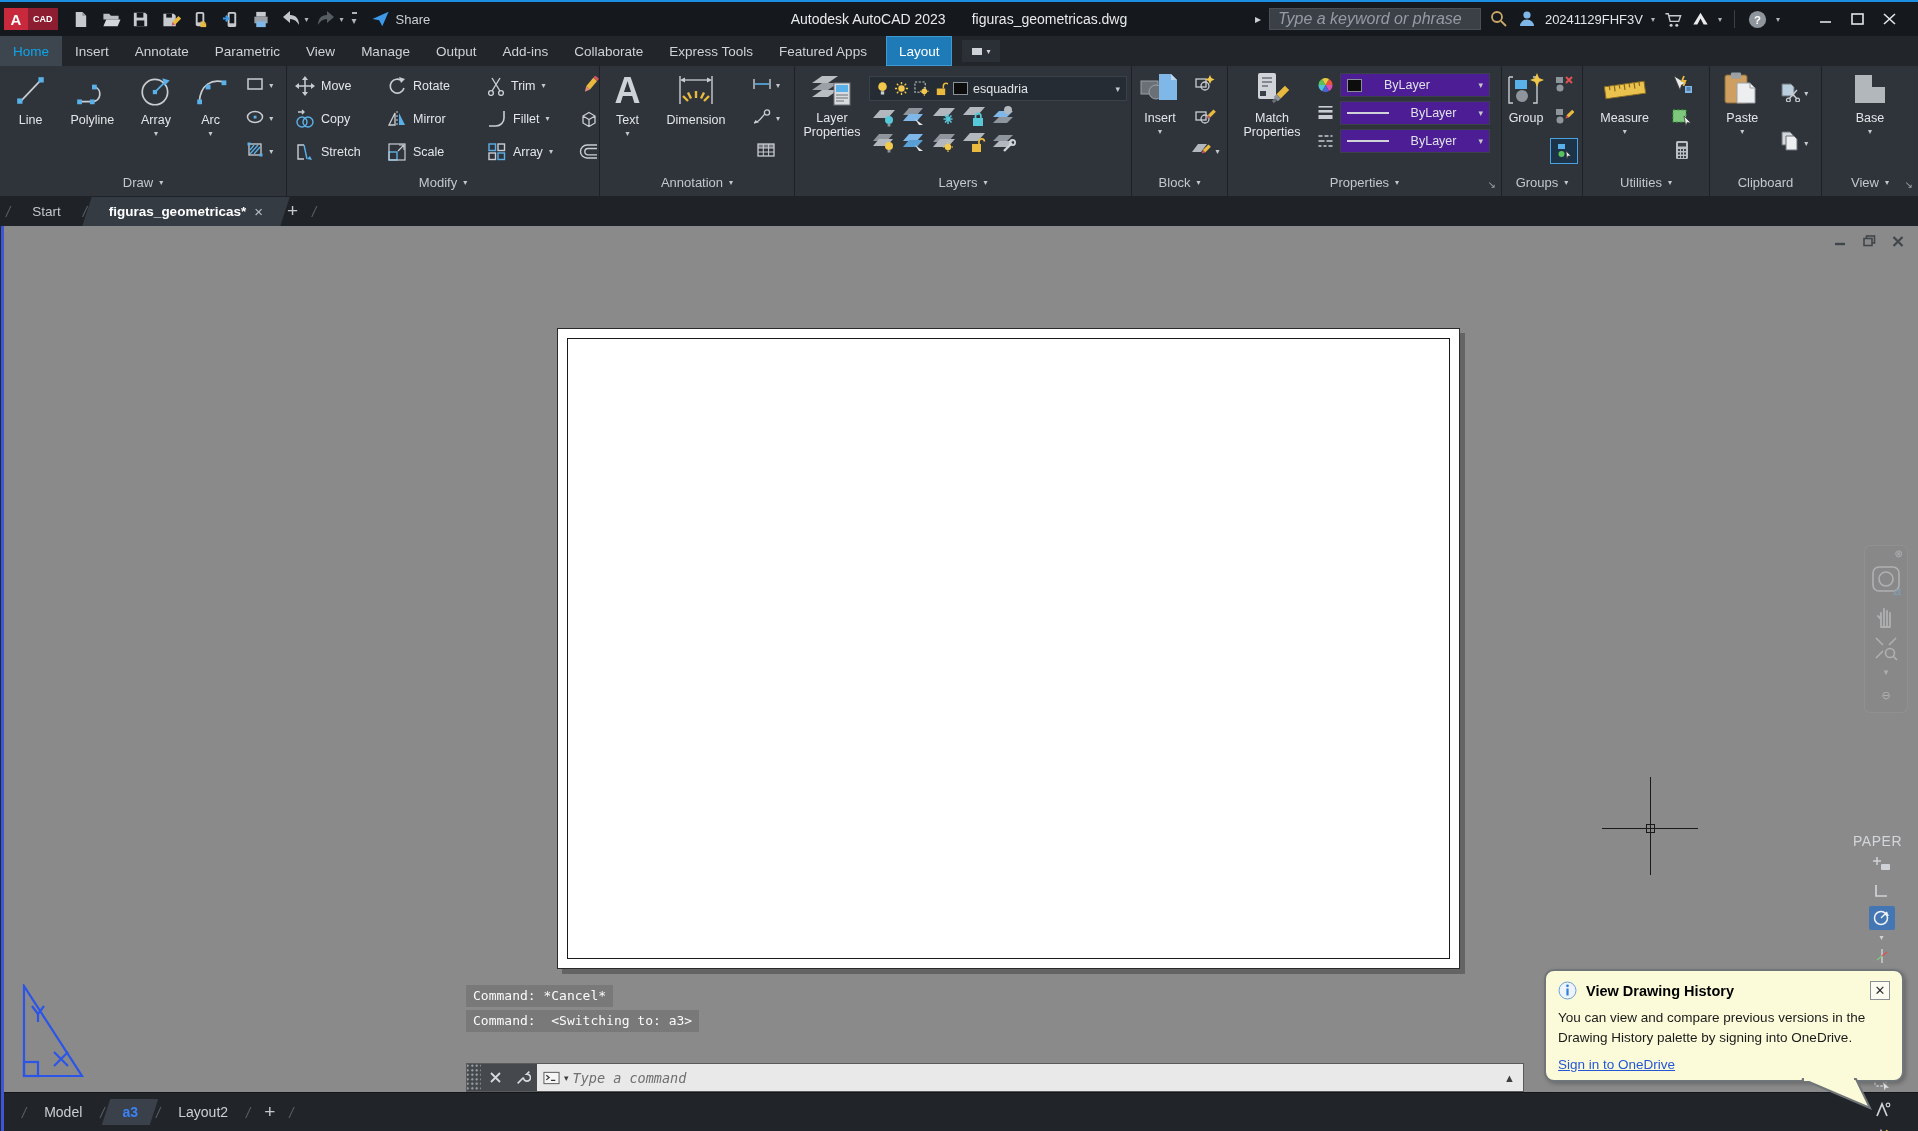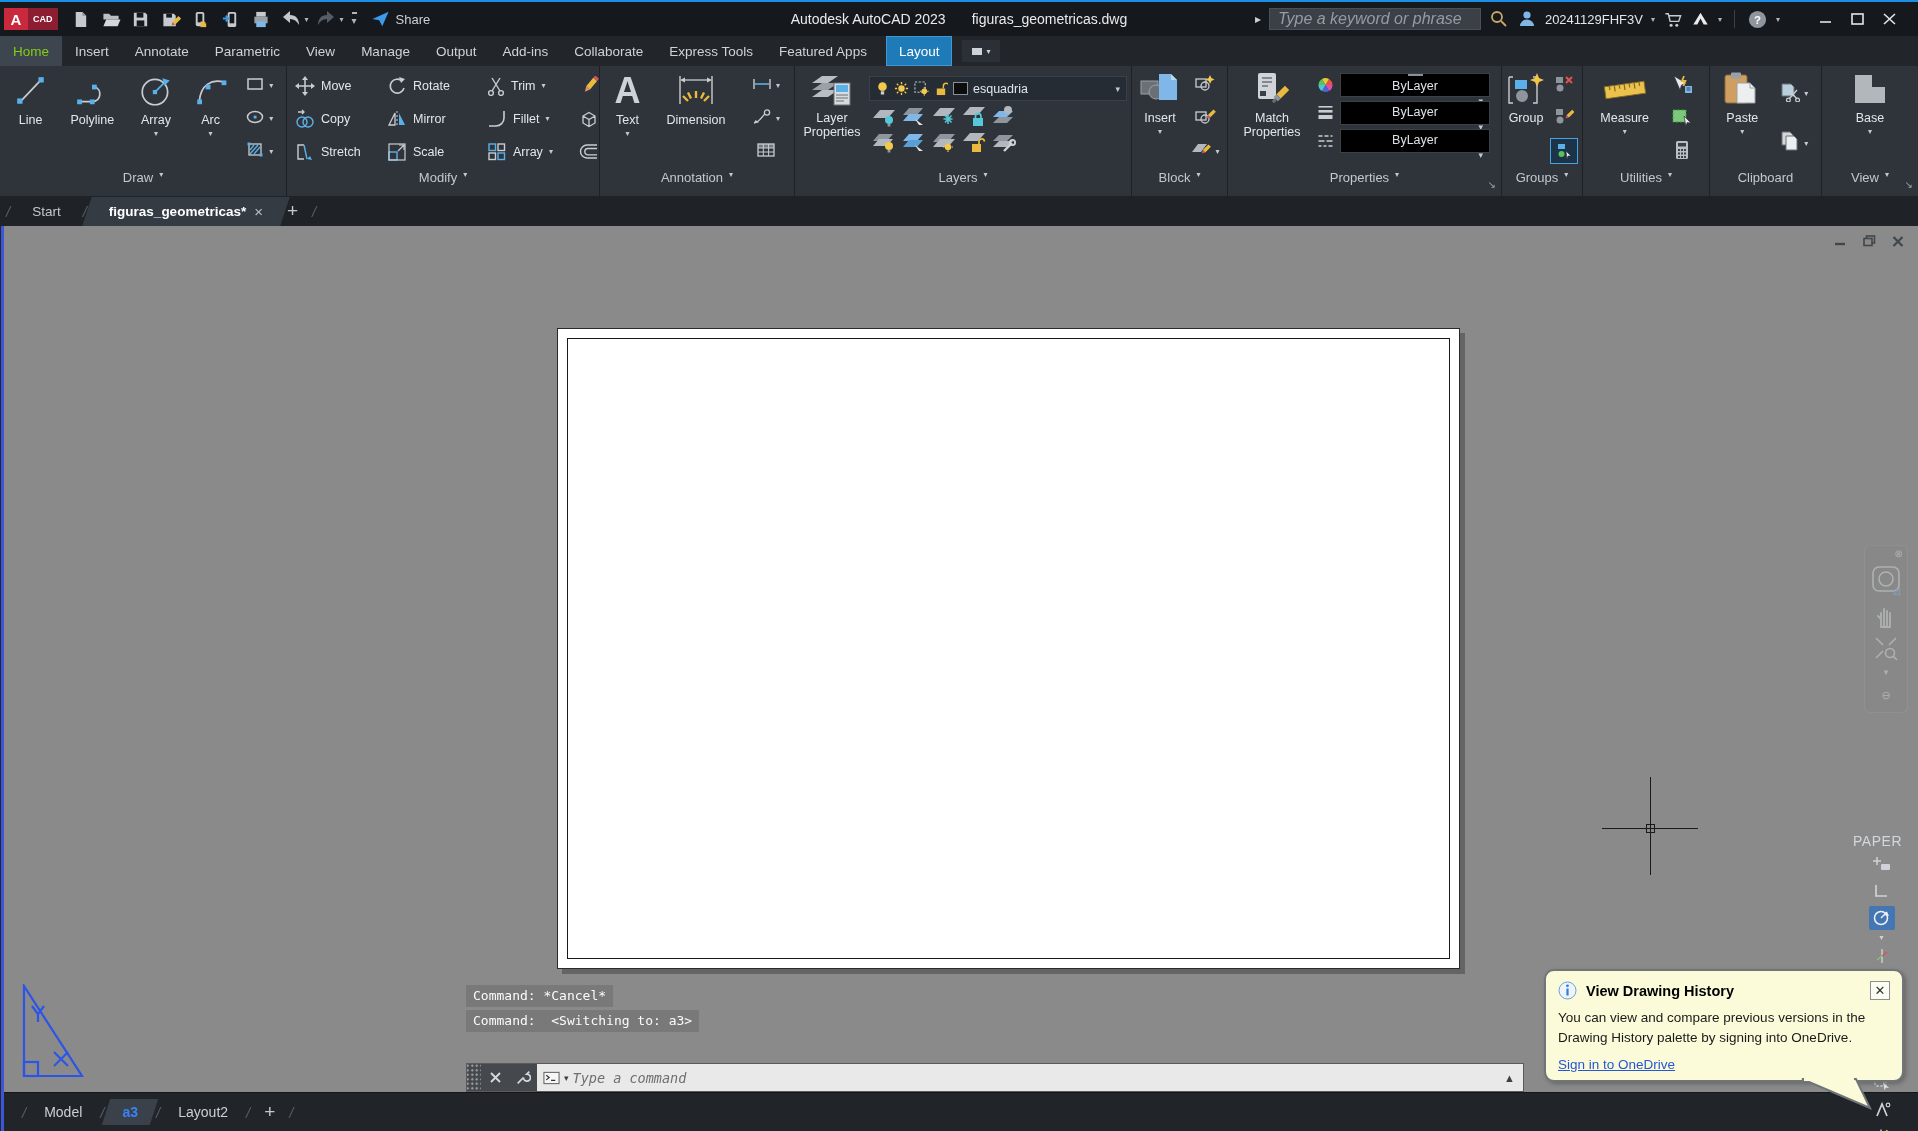--- a/index.html
+++ b/index.html
@@ -29,32 +29,32 @@
   .uid { font-size:13px; color:#e3e6e9; }
   .tdd { color:#aeb4ba; font-size:8px; }
   .tsep { width:1px; height:18px; background:#3a4046; margin:0 4px; }
   .winbtns { display:flex; gap:10px; margin-left:26px; padding-right:10px; }
   .winbtn { width:22px; height:20px; display:flex; align-items:center; justify-content:center; }
 
   
   .ribbontabs { position:absolute; left:0; top:36px; width:100%; height:30px; background:#22262b;
     display:flex; align-items:stretch; color:#ced3d8; font-size:13.5px; }
   .rtab { display:flex; align-items:center; padding:0 13px; cursor:default; white-space:nowrap; }
-  .rtab.sel { background:#3d454f; color:#84cc16; }
+  .rtab.sel { background:#3d454f; color:#0ea5e9; }
   .rtab.ctx { background:#1e7bb8; color:#fff; box-shadow:inset 0 0 0 1px #3f9ad1; margin-left:6px; }
   .rib-display { width:38px; height:22px; margin:4px 0 0 10px; background:#2b3036; display:flex;
     align-items:center; justify-content:center; gap:4px; }
   .rib-display .sq { width:10px; height:7px; background:#cfd3d7; }
   .rib-display .dd { color:#cfd3d7; font-size:8px; }
 
   
   .ribbon { position:absolute; left:0; top:66px; width:100%; height:130px; background:#2f343a; display:flex; }
   .panel { position:relative; height:100%; border-right:1px solid #1d2126; }
   .pbody { height:102px; display:flex; padding:3px 2px 0 2px; }
-  .plabel { position:absolute; left:0; right:0; bottom:2px; height:24px; display:flex; 
+  .plabel { position:absolute; left:0; right:0; bottom:2px; height:24px; display:flex; align-items:center;
     justify-content:center; gap:6px; color:#c3c8cd; font-size:13px; }
   .plabel .dd { font-size:8px; color:#c3c8cd; }
   .launcher { position:absolute; right:5px; bottom:6px; color:#9aa0a6; font-size:10px; }
   .bigbtn { display:flex; flex-direction:column; align-items:center; justify-content:flex-start;
     padding-top:2px; }
   .bigbtn .blbl { font-size:12.5px; color:#e3e6e9; text-align:center; line-height:1.15; margin-top:2px; }
   .bigbtn .dd { font-size:8px; color:#c3c8cd; margin-top:2px; }
   .smallcol { display:flex; flex-direction:column; justify-content:space-around; align-items:center; }
   .srow { display:flex; align-items:center; gap:3px; }
   .srow .dd { font-size:8px; color:#c3c8cd; }
@@ -63,22 +63,22 @@
   .hitem .dd { font-size:8px; color:#c3c8cd; }
   .Abig { font-size:36px; color:#cdd2d7; line-height:40px; font-weight:bold; font-family:"Liberation Sans",sans-serif; }
 
   .layerdrop { width:258px; height:25px; background:#262c33; border:1px solid #3a4149; display:flex;
     align-items:center; gap:5px; padding:0 6px; margin:3px 0 4px 0; }
   .layerdrop .ltxt { color:#e3e6e9; font-size:12.5px; flex:1; }
   .layerdrop .dd { color:#c3c8cd; font-size:9px; }
   .lswatch { width:15px; height:13px; background:#0d0d0d; border:1px solid #8a9097; }
   .ltools { display:grid; grid-template-columns:repeat(5,30px); grid-auto-rows:26px; justify-items:center; align-items:center; }
 
-  .propbox { width:150px; height:24px; background:#000000; border:1px solid #3a4149; display:flex;
-    align-items:center; gap:3px; padding:0 6px; color:#dfe3e7; font-size:12.5px;flex-direction:column; }
+  .propbox { width:150px; height:24px; background:#4c1d95; border:1px solid #3a4149; display:flex;
+    align-items:center; gap:22px; padding:0 6px; color:#dfe3e7; font-size:12.5px; }
   .propbox .dd { margin-left:auto; color:#c3c8cd; font-size:9px; }
   .pline { height:2px; background:#cfd3d7; flex:1; max-width:52px; }
   .proprow { display:flex; align-items:center; gap:5px; margin-bottom:4px; }
   .propcol { display:flex; flex-direction:column; justify-content:flex-start; padding-top:4px; }
 
   .selhl { width:28px; height:26px; border:1px solid #4aa3e0; background:#1d3347; display:flex;
     align-items:center; justify-content:center; }
 
   
   .filetabs { position:absolute; left:0; top:196px; width:100%; height:30px; background:#1f2328;

